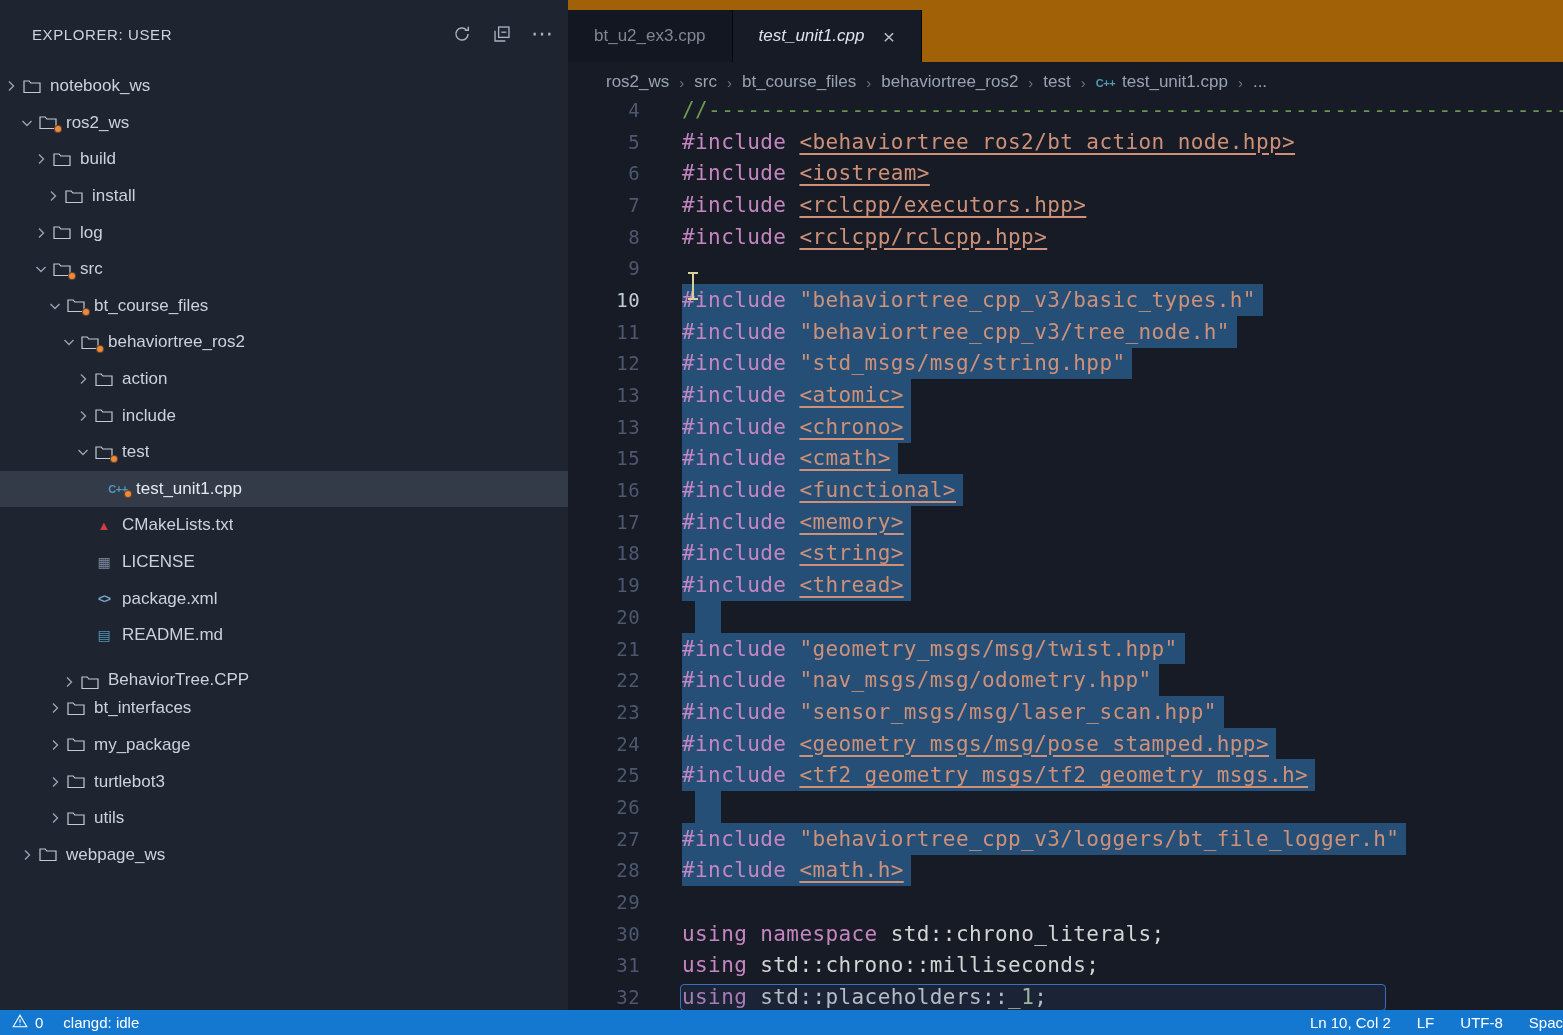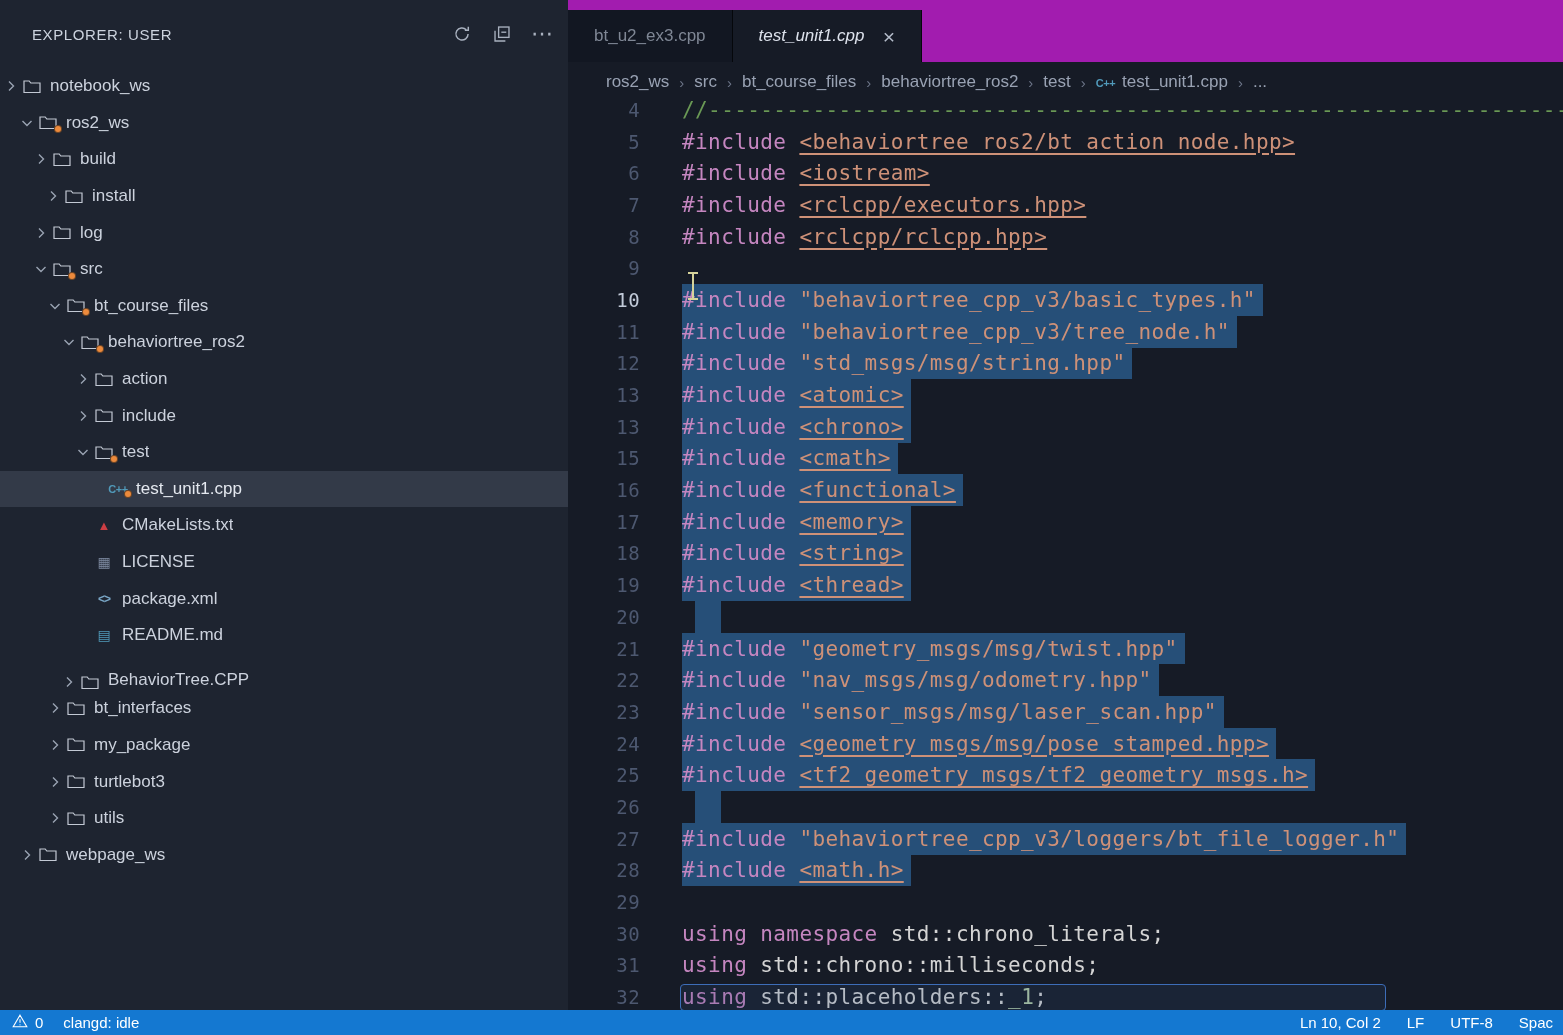--- a/index.html
+++ b/index.html
@@ -30,21 +30,21 @@
   .tlabel{overflow:hidden;text-overflow:ellipsis}
   .cpp-badge{display:inline-block;font-weight:bold;font-size:11px;letter-spacing:-.5px;color:var(--accent-blue);font-family:"Liberation Sans",sans-serif}
   .glyph{font-size:14px;line-height:1}
   .glyph.cmake{color:#cc3e44;font-size:13px}
   .glyph.lic{color:#7d8aa0}
   .glyph.xml{color:#7aa7c7;font-weight:bold;font-size:12px;letter-spacing:-1px}
   .glyph.md{color:#519aba}
 
   
   .editor-pane{position:absolute;left:568px;right:0;top:0;bottom:25px;background:#161b26;overflow:hidden}
-  .tabbar{height:62px;background:#a21caf;display:flex;align-items:flex-end}
+  .tabbar{height:62px;background:#a16207;display:flex;align-items:flex-end}
   .tab{height:52px;display:flex;align-items:center;padding:0 26px;background:#121722;color:#7f8795;font-size:17px;border-right:1px solid #05070b;cursor:pointer;white-space:nowrap}
   .tab.active{background:#161b26;color:#dde2ec;font-style:italic}
   .tab-close{margin-left:18px;font-size:21px;line-height:1;color:#b4bcca;cursor:pointer}
   .breadcrumb{height:40px;display:flex;align-items:center;padding-left:38px;font-size:17px;color:#99a2b3;gap:10px;white-space:nowrap}
   .bsep{color:#6c7588;font-size:15px}
   .bitem{display:flex;align-items:center;gap:7px;cursor:pointer}
 
   .code{position:absolute;top:94px;left:0;right:0;bottom:0;overflow:hidden;
         font-family:"DejaVu Sans Mono",monospace;font-size:21px;letter-spacing:.4px;z-index:2}
   .cl{height:31.7px;display:flex;align-items:stretch}
@@ -65,21 +65,21 @@
   .ibeam:before{content:"";position:absolute;left:6px;top:0;bottom:0;width:2px;background:#d6d39a}
   .ibeam:after{content:"";position:absolute;left:2px;right:2px;top:0;height:2px;background:#d6d39a;box-shadow:0 26px 0 #d6d39a}
 
   
   .statusbar{position:absolute;left:0;right:0;bottom:0;height:25px;background:var(--status-bg);color:#fff;
              display:flex;align-items:center;justify-content:space-between;font-size:15px;padding-left:12px;overflow:hidden}
   .sb-left,.sb-right{display:flex;align-items:center}
   .sb-group{display:flex;align-items:center;gap:7px;cursor:pointer}
   .sb-left .sb-group + .sb-group{margin-left:20px}
   .sb-right .sb-group{margin-left:26px}
-  .sb-right{margin-right:10px}
+  .sb-right{margin-right:0}
 </style>
 </head>
 <body>
 
 <div class="app">
 
   <aside class="sidebar">
     <div class="sidebar-header">
       <span class="sidebar-title">EXPLORER: USER</span>
       <span class="sh-icons">

